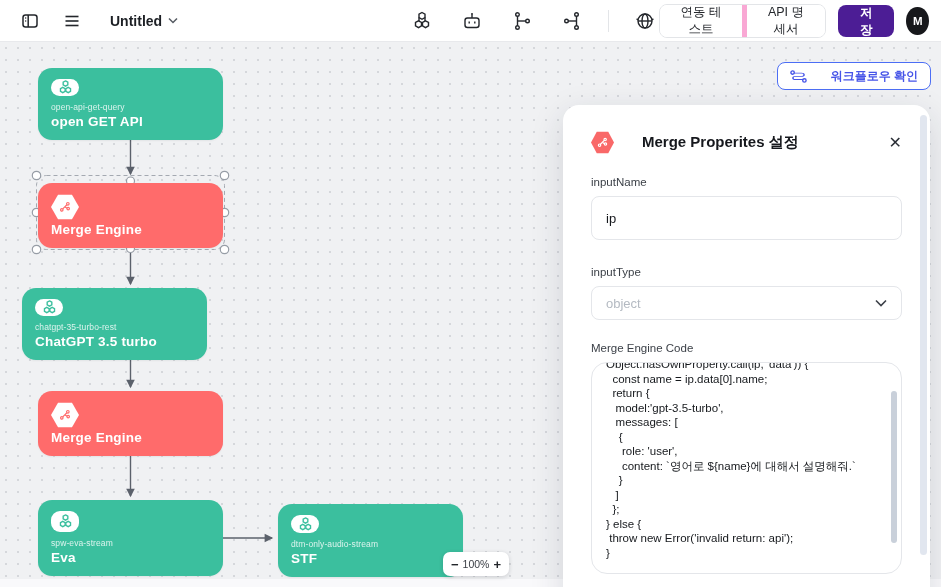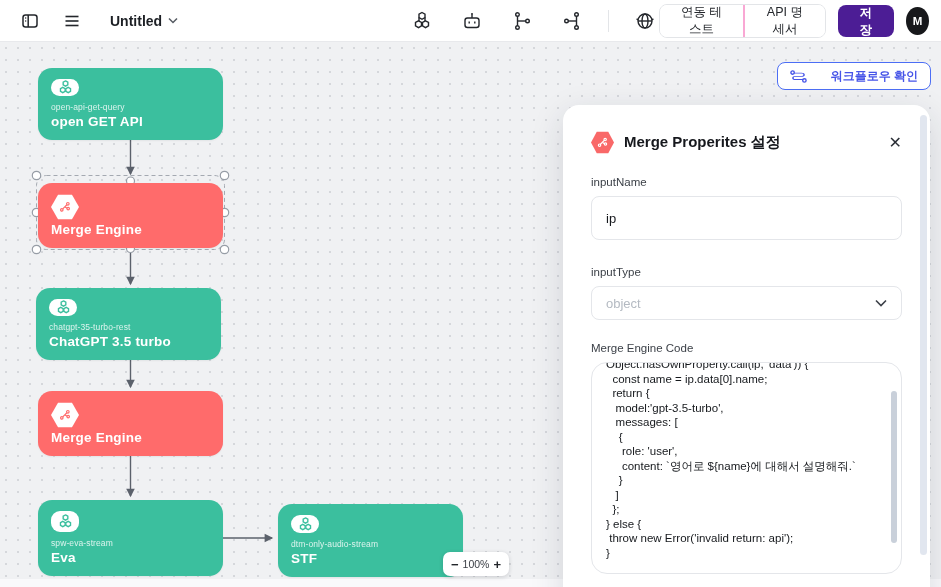--- a/index.html
+++ b/index.html
@@ -11,21 +11,21 @@
              border-bottom:1px solid #e8e9ec; display:flex; align-items:center; z-index:30; }
   .tb-icon-btn { width:28px; height:28px; display:flex; align-items:center; justify-content:center;
                  border-radius:6px; cursor:pointer; color:#23262b; }
   .tb-left { display:flex; align-items:center; gap:14px; margin-left:16px;font-weight:bold; }
   .doc-title { display:flex; align-items:center; gap:6px; margin-left:10px; font-size:14px; color:#1d2025; cursor:pointer; }
   .tb-center { display:flex; align-items:center; gap:22px; margin-left:230px; }
   .tb-divider { width:1px; height:22px; background:#e3e5e8; }
   .tb-right { margin-left:auto; display:flex; align-items:center; gap:12px; margin-right:12px; }
   .btn-group { display:flex; border:1px solid #e3e5e8; border-radius:8px; overflow:hidden; background:#fff; }
   .btn-group .gbtn { padding:0 18px; height:32px; display:flex; align-items:center; font-size:12.5px; color:#24272c; cursor:pointer; background:#fff; border:none; }
-  .btn-group .gbtn + .gbtn { border-left:2px solid #f9a8d4; }
+  .btn-group .gbtn + .gbtn { border-left:5px solid #f9a8d4; }
   .btn-save { height:32px; padding:0 18px; background:#4c1d95; color:#fff; border:none; border-radius:8px;
               font-size:12.5px; font-weight:700; cursor:pointer; font-family:inherit; }
   .avatar { width:28px; height:28px; border-radius:50%; background:#17181b; color:#fff; display:flex;
             align-items:center; justify-content:center; font-size:11.5px; font-weight:700; cursor:pointer; }
 
   
   .canvas { position:absolute; top:42px; left:0; width:941px; height:545px; background:#f0f1f3;
             background-image:radial-gradient(#d5d7db 1px, transparent 1.2px); background-size:12px 12px; }
   .edges { position:absolute; inset:0; pointer-events:none; }
 
@@ -48,21 +48,21 @@
                padding:0 8px; z-index:5; }
   .zoom-ctrl .zbtn { font-size:13px; color:#23262b; cursor:pointer; line-height:1; font-weight:600; }
   .zoom-level { font-size:10.5px; color:#3a3e45; }
 
   .bottom-strip { position:absolute; left:0; bottom:0; width:941px; height:8px; background:rgba(250,250,251,.85); }
 
   
   .panel { position:absolute; left:563px; top:105px; width:367px; height:520px; background:#fff;
            border-radius:16px; box-shadow:0 10px 34px rgba(25,35,55,.14); z-index:20; padding:26px 28px; }
   .panel-scrollbar { position:absolute; right:3px; top:10px; width:7px; height:440px; background:#e1e6ef; border-radius:4px; }
-  .panel-header { display:flex; align-items:center; gap:10px; }
+  .panel-header { display:flex; align-items:center; gap:28px; }
   .panel-title { font-size:15px; font-weight:700; color:#16181d; }
   .panel-close { margin-left:auto; font-size:16px; color:#2b2f36; cursor:pointer; line-height:1; }
   .hex-icon { width:23px; height:23px; background:#f96868; clip-path:polygon(25% 3%,75% 3%,100% 50%,75% 97%,25% 97%,0% 50%);
               display:flex; align-items:center; justify-content:center; }
   .field-label { font-size:11.5px; color:#3c4148; margin-top:22px; }
   .field-label.mt { margin-top:26px; }
   .text-input { width:100%; height:44px; border:1px solid #e4e6ea; border-radius:8px; margin-top:8px;
                 padding:0 14px; font-size:13px; color:#16181d; font-family:inherit; outline:none; }
   .select { width:100%; height:34px; border:1px solid #e4e6ea; border-radius:8px; margin-top:8px;
             display:flex; align-items:center; padding:0 14px; cursor:pointer; background:#fff; }
@@ -214,21 +214,21 @@
           <circle cx="15.5" cy="6" r="2"></circle>
           <circle cx="16" cy="13.5" r="2"></circle>
         <path d="M7.5 14l6.5-6.5"></path>
           <path d="M11 11l3.5 2"></path>
       </svg>
     </div>
     <div class="spacer"></div>
     <div class="node-title">Merge Engine</div>
   </div>
 
-  <div class="node green" style="left:36px; top:246px; height:72px;">
+  <div class="node green" style="left:22px; top:246px; height:72px;">
     <div class="badge">
       <svg width="17" height="17" viewBox="0 0 22 22" fill="none" stroke="#3bbf9e" stroke-width="1.8">
         <path d="M11 2.5l3 1.7v3.4l-3 1.7-3-1.7V4.2z"></path>
           <path d="M7.5 10.8l3 1.7v3.4l-3 1.7-3-1.7v-3.4z"></path>
           <path d="M14.5 10.8l3 1.7v3.4l-3 1.7-3-1.7v-3.4z"></path>
       </svg>
     </div>
     <div class="spacer"></div>
     <div class="node-subtitle">chatgpt-35-turbo-rest</div>
     <div class="node-title">ChatGPT 3.5 turbo</div>

